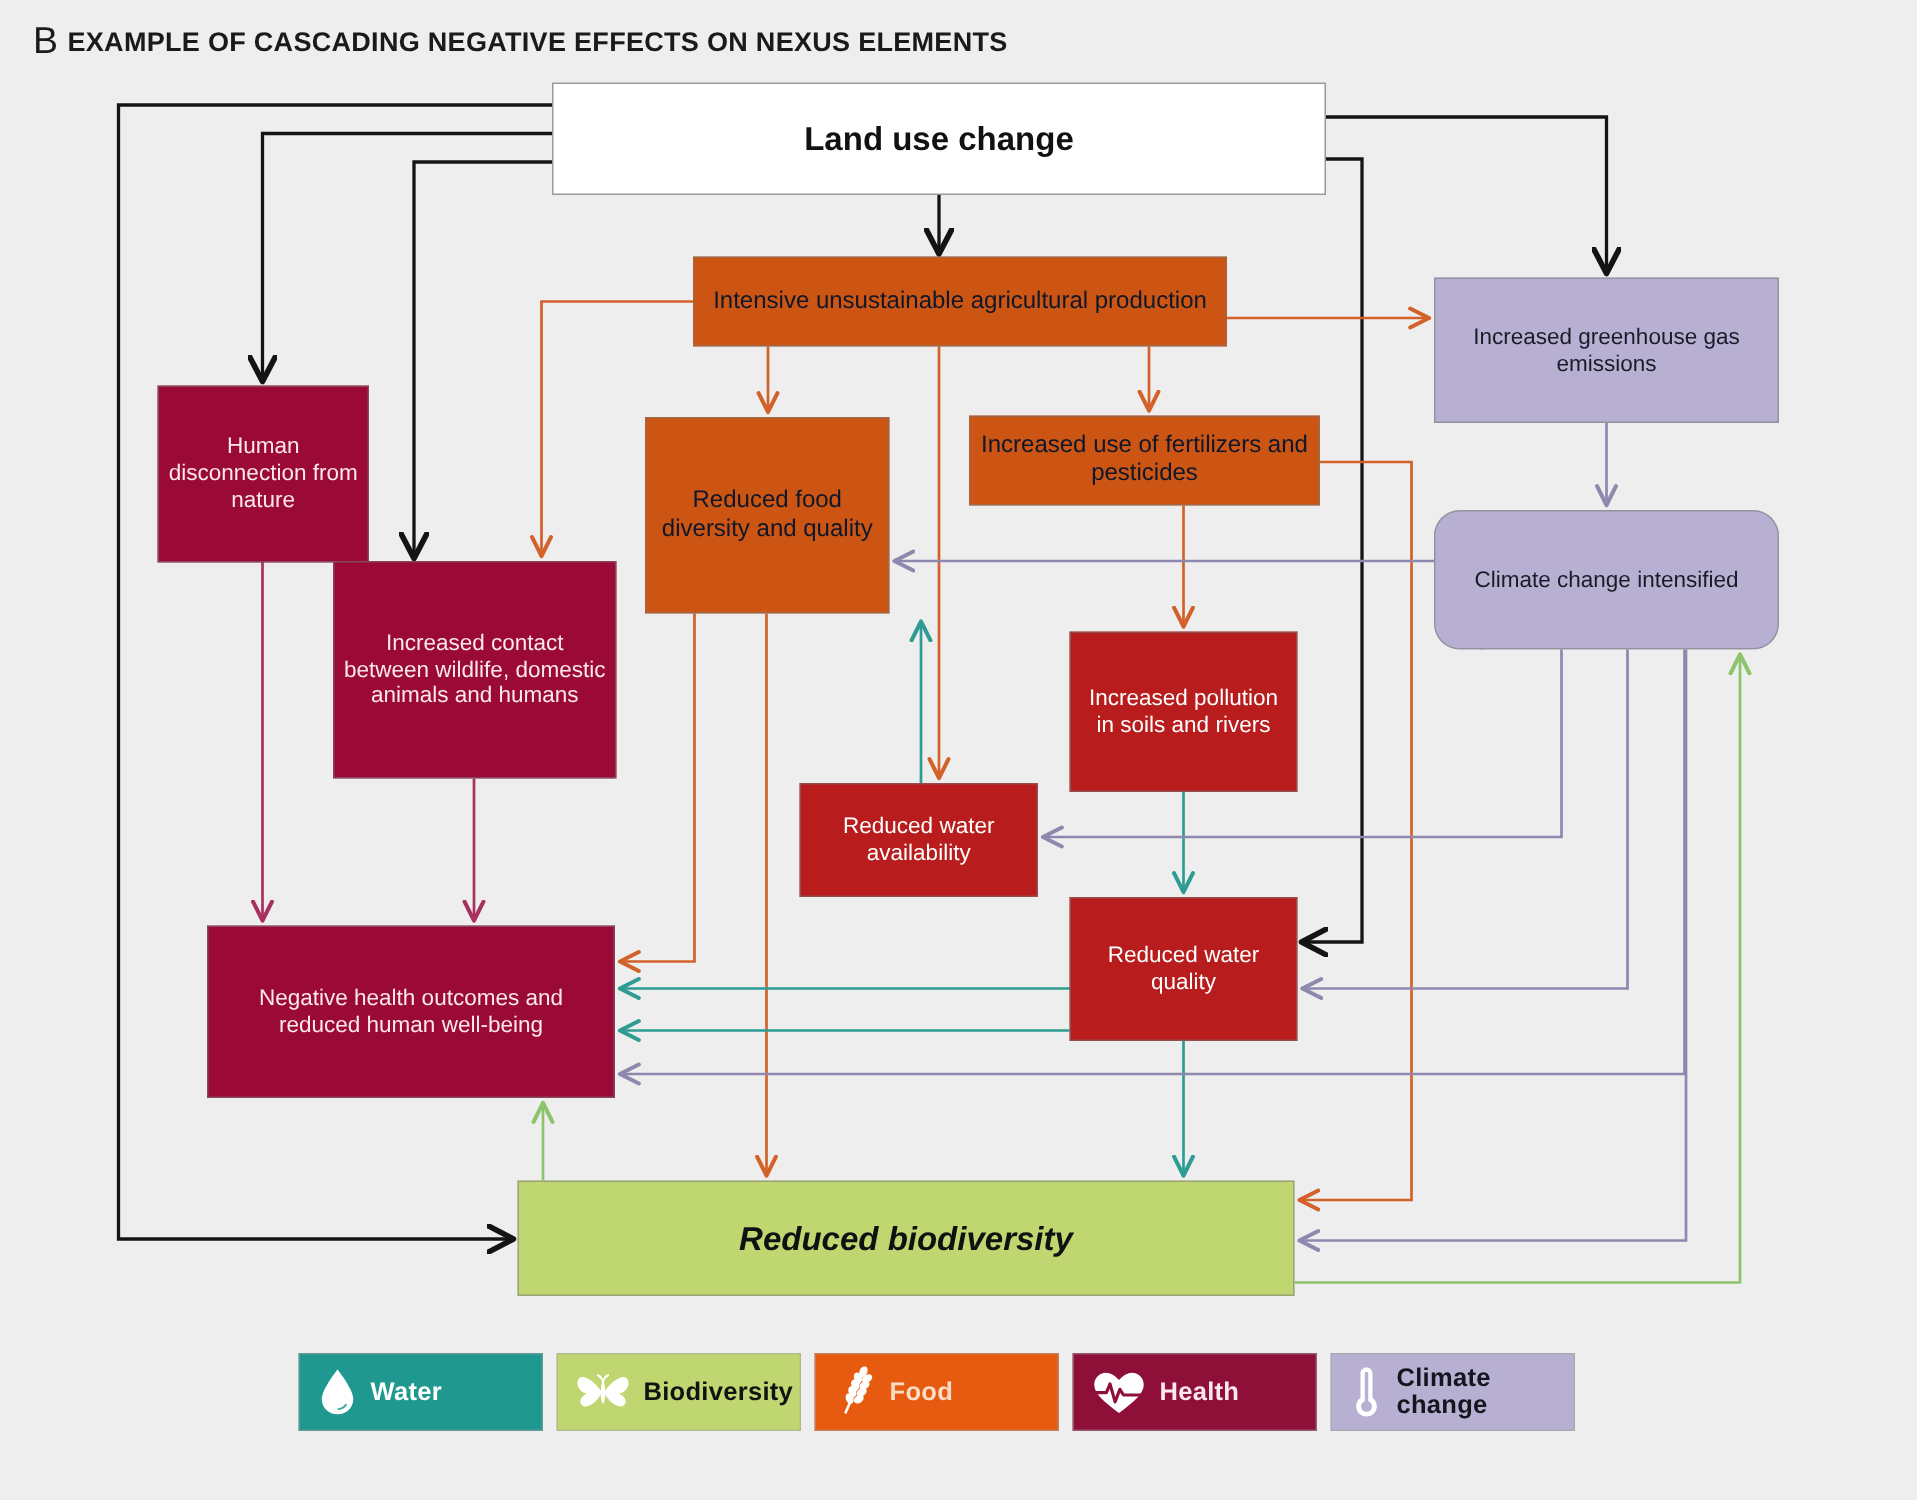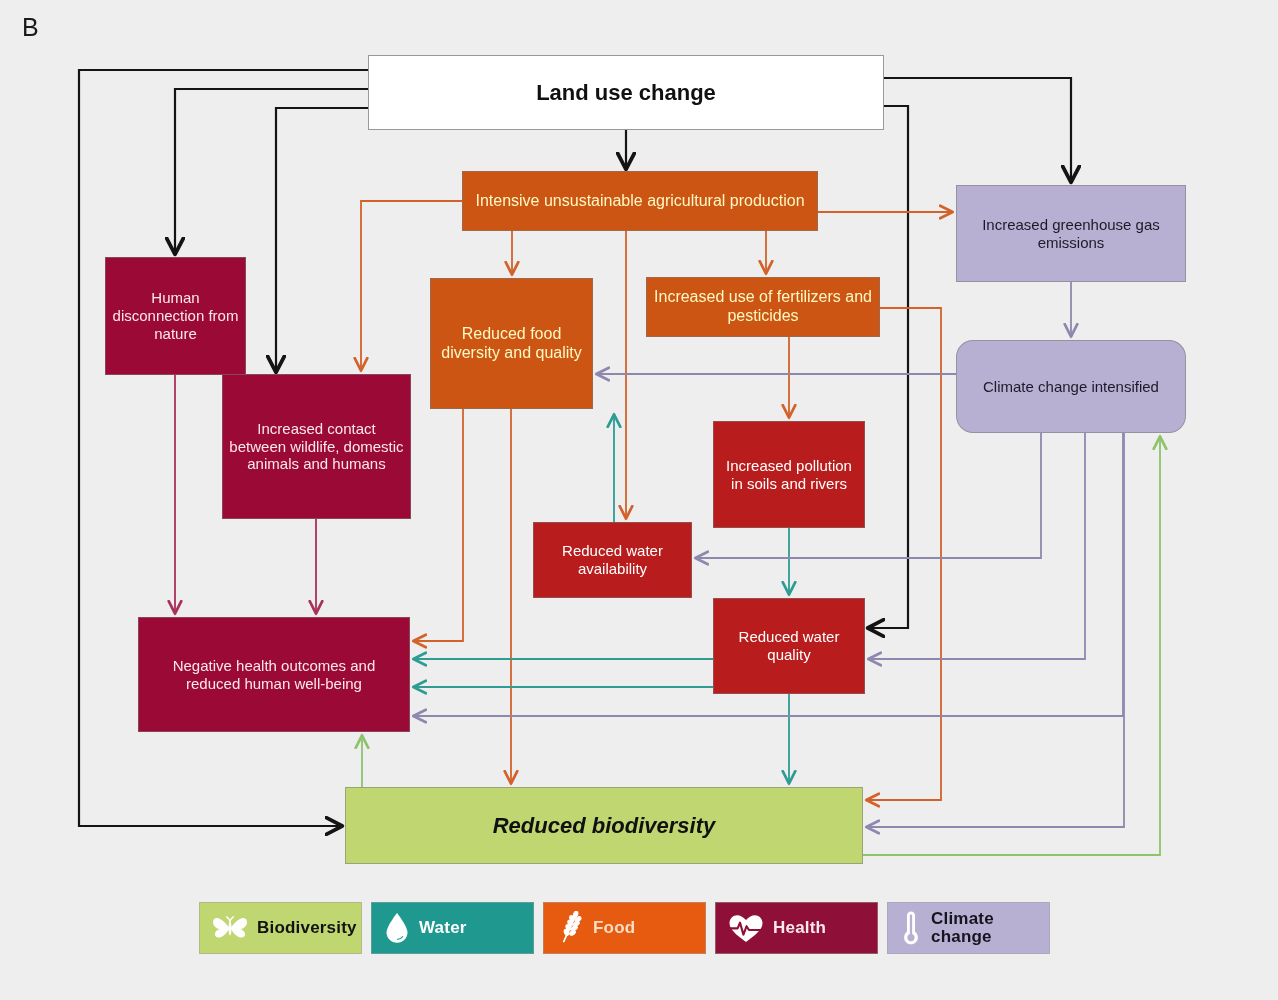--- a/index.html
+++ b/index.html
@@ -30,21 +30,21 @@
     display:flex;align-items:center;justify-content:center;
     text-align:center;
     border:1.5px solid rgba(120,120,120,.55);
     line-height:1.18;
     z-index:5;
   }
   .node span{display:block;padding:0 6px;}
 
   .n-white{background:#ffffff;color:#111111;font-size:22px;font-weight:bold;border:1.5px solid #999;}
   .n-health{background:#9B0A36;color:#fbe7ee;font-size:15px;}
-  .n-food{background:#CC5513;color:#fef9c3;font-size:16px;}
+  .n-food{background:#CC5513;color:#0f172a;font-size:16px;}
   .n-water{background:#b91c1c;color:#ffffff;font-size:15px;}
   .n-climate{background:#B8B0D2;color:#1b1b28;font-size:15px;}
   .n-biodiv{background:#C0D771;color:#111111;font-size:22px;font-weight:bold;font-style:italic;}
 
   
   .legend{position:absolute;left:199px;top:902px;display:flex;gap:9px;z-index:8;}
   .legend-item{
     height:52px;display:flex;align-items:center;gap:9px;
     padding:0 16px 0 12px;box-sizing:border-box;
     border:1.5px solid rgba(160,160,160,.5);
@@ -61,20 +61,21 @@
   .li-cli{background:#B8B0D2;width:163px;}
   .li-cli .lbl{color:#15151f;}
   .legend-icon{flex:0 0 auto;display:flex;align-items:center;justify-content:center;}
 </style>
 </head>
 <body>
 
 <div id="stage">
 
   <div class="panel-letter">B</div>
+  <div class="panel-title">EXAMPLE OF CASCADING NEGATIVE EFFECTS ON NEXUS ELEMENTS</div>
 
   <svg id="wires" viewBox="0 0 1278 1000">
     <defs>
       <marker id="ah-driver_arrow" markerWidth="9" markerHeight="9" refX="7.4" refY="4.5" orient="auto" markerUnits="strokeWidth">
         <path d="M0.5,0.6 L8,4.5 L0.5,8.4" fill="none" stroke="#141414" stroke-width="1.7" stroke-linecap="round" stroke-linejoin="round"></path>
       </marker>
       <marker id="ah-food_arrow" markerWidth="9" markerHeight="9" refX="7.4" refY="4.5" orient="auto" markerUnits="strokeWidth">
         <path d="M0.8,1 L7.8,4.5 L0.8,8" fill="none" stroke="#D2622A" stroke-width="1.5" stroke-linecap="round" stroke-linejoin="round"></path>
       </marker>
       <marker id="ah-water_arrow" markerWidth="9" markerHeight="9" refX="7.4" refY="4.5" orient="auto" markerUnits="strokeWidth">
@@ -162,43 +163,43 @@
       <div class="node n-health" style="left: 138px; top: 617px; width: 272px; height: 115px;">
         <span>Negative health outcomes and reduced human well-being</span>
       </div>
       <div class="node n-biodiv" style="left: 345px; top: 787px; width: 518px; height: 77px;">
         <span>Reduced biodiversity</span>
       </div>
     </div>
 
   <div class="legend">
 
+    <div class="legend-item li-wat">
+      <span class="legend-icon">
+        <svg width="26" height="32" viewBox="0 0 26 32" aria-hidden="true">
+          <path d="M13 1 C13 1 2.5 14.2 2.5 20.6 C2.5 26.4 7.2 30.8 13 30.8 C18.8 30.8 23.5 26.4 23.5 20.6 C23.5 14.2 13 1 13 1 Z" fill="#ffffff"></path>
+          <path d="M18.6 24.6 C17.4 26.2 15.6 27.2 13.6 27.4" stroke="#1F998F" stroke-width="1.3" fill="none" stroke-linecap="round" opacity="0.85"></path>
+        </svg>
+      </span>
+      <span class="lbl">Water</span>
+    </div>
+
     <div class="legend-item li-bio">
       <span class="legend-icon">
         <svg width="36" height="30" viewBox="0 0 36 30" aria-hidden="true">
           <g fill="#ffffff">
             <path d="M17.3 15.2C14.6 10.8 10.2 6.6 6.2 5.3 2.6 4.1 0.6 6.5 1.1 10c0.5 3.3 3.1 5.6 6.4 6.1-2.6 1-4.5 2.7-4.6 5 -0.1 2.6 2.3 4.1 5 3.3 3.6-1 7.2-4.6 9.4-9.2z"></path>
             <path d="M18.7 15.2c2.7-4.4 7.1-8.6 11.1-9.9 3.6-1.2 5.6 1.2 5.1 4.7-0.5 3.3-3.1 5.6-6.4 6.1 2.6 1 4.5 2.7 4.6 5 0.1 2.6-2.3 4.1-5 3.3-3.6-1-7.2-4.6-9.4-9.2z"></path>
             <ellipse cx="18" cy="15.4" rx="1.5" ry="7.2"></ellipse>
             <path d="M18 8.2c-0.6-2.2-2-3.6-3.4-4.4" stroke="#ffffff" stroke-width="1.4" fill="none" stroke-linecap="round"></path>
             <path d="M18 8.2c0.6-2.2 2-3.6 3.4-4.4" stroke="#ffffff" stroke-width="1.4" fill="none" stroke-linecap="round"></path>
           </g>
         </svg>
       </span>
       <span class="lbl">Biodiversity</span>
-    </div>
-
-    <div class="legend-item li-wat">
-      <span class="legend-icon">
-        <svg width="26" height="32" viewBox="0 0 26 32" aria-hidden="true">
-          <path d="M13 1 C13 1 2.5 14.2 2.5 20.6 C2.5 26.4 7.2 30.8 13 30.8 C18.8 30.8 23.5 26.4 23.5 20.6 C23.5 14.2 13 1 13 1 Z" fill="#ffffff"></path>
-          <path d="M18.6 24.6 C17.4 26.2 15.6 27.2 13.6 27.4" stroke="#1F998F" stroke-width="1.3" fill="none" stroke-linecap="round" opacity="0.85"></path>
-        </svg>
-      </span>
-      <span class="lbl">Water</span>
     </div>
 
     <div class="legend-item li-food">
       <span class="legend-icon">
         <svg width="28" height="34" viewBox="0 0 28 34" aria-hidden="true">
           <g stroke="#ffffff" fill="#ffffff">
             <path d="M19.5 4.2 L7.8 30.5" stroke-width="1.8" stroke-linecap="round" fill="none"></path>
             <g>
               <ellipse cx="19.6" cy="3.4" rx="2.1" ry="3.3" transform="rotate(22 19.6 3.4)"></ellipse>
               <ellipse cx="22.1" cy="8.1" rx="2" ry="3.2" transform="rotate(58 22.1 8.1)"></ellipse>

